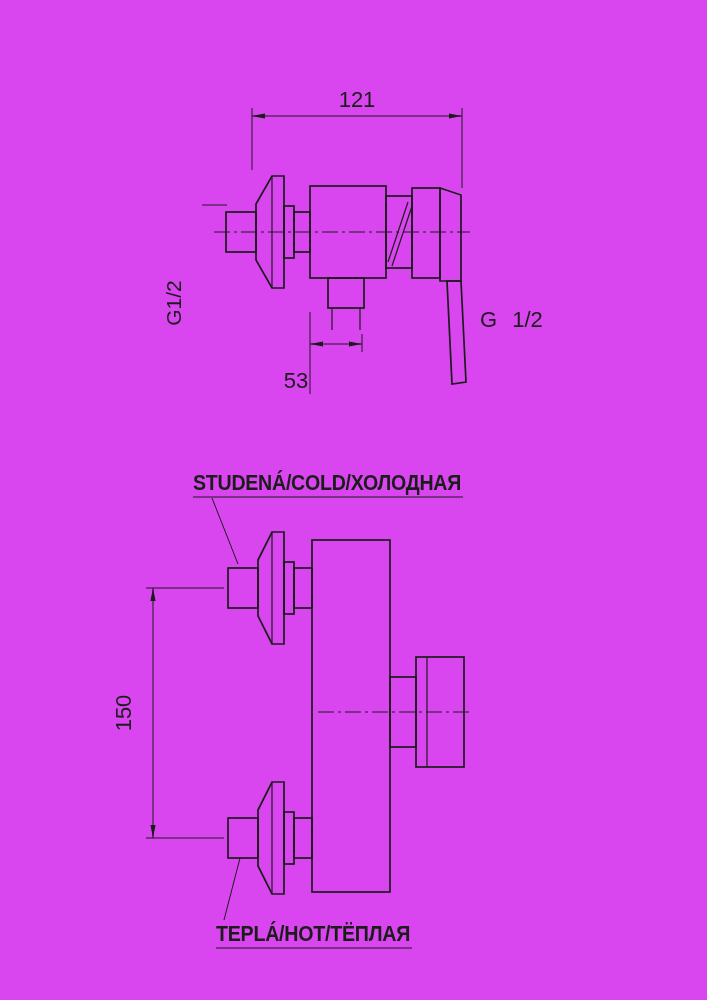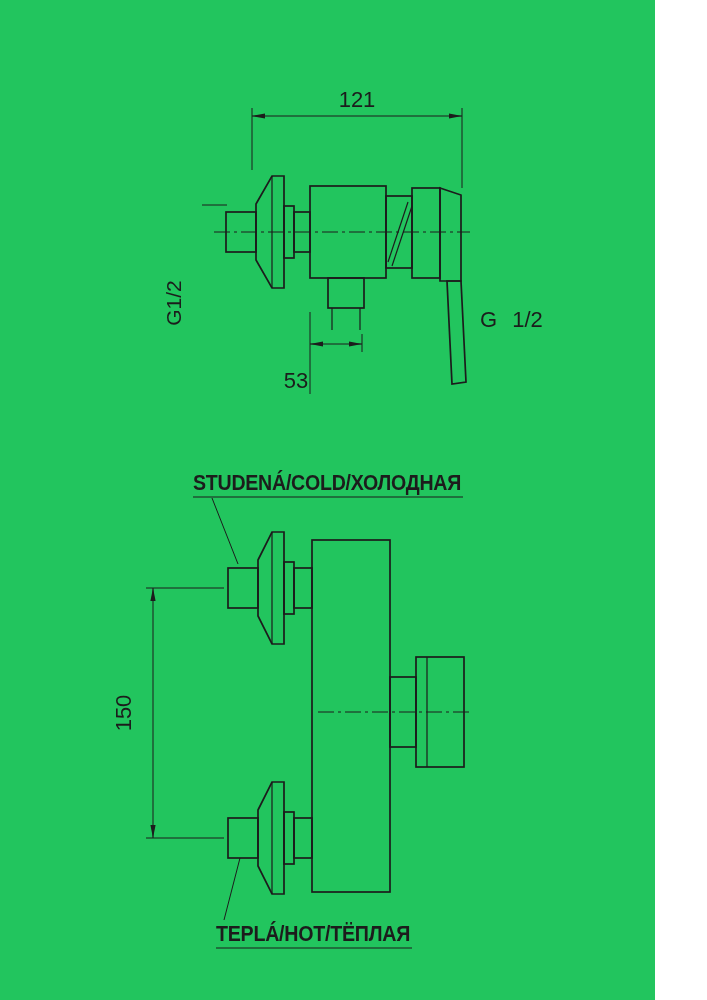--- a/index.html
+++ b/index.html
@@ -1,16 +1,16 @@
 <!DOCTYPE html>
 <html><head>
 <meta charset="utf-8">
 <style>
   html,body{margin:0;padding:0;background:#ffffff;}
-  .canvas{position:relative;width:655px;height:1000px;background:#22c55e;overflow:hidden;
+  .canvas{position:relative;width:707px;height:1000px;background:#d946ef;overflow:hidden;
           font-family:"Liberation Sans",sans-serif;text-decoration:underline;}
   svg{display:block;}
   svg text{fill:#1c1c1c;font-family:"Liberation Sans",sans-serif;}
   .obj{stroke:#1c1c1c;stroke-width:1.7;fill:none;stroke-linejoin:miter;}
   .med{stroke:#1c1c1c;stroke-width:1.2;fill:none;}
   .thin{stroke:#1c1c1c;stroke-width:1;fill:none;}
   .cl{stroke:#1c1c1c;stroke-width:1;fill:none;stroke-dasharray:16 4 3 4;}
   .dim-text{font-size:22px;}
   .dim-text-sm{font-size:21px;}
   .label{font-size:22px;font-weight:700;letter-spacing:-0.3px;}

